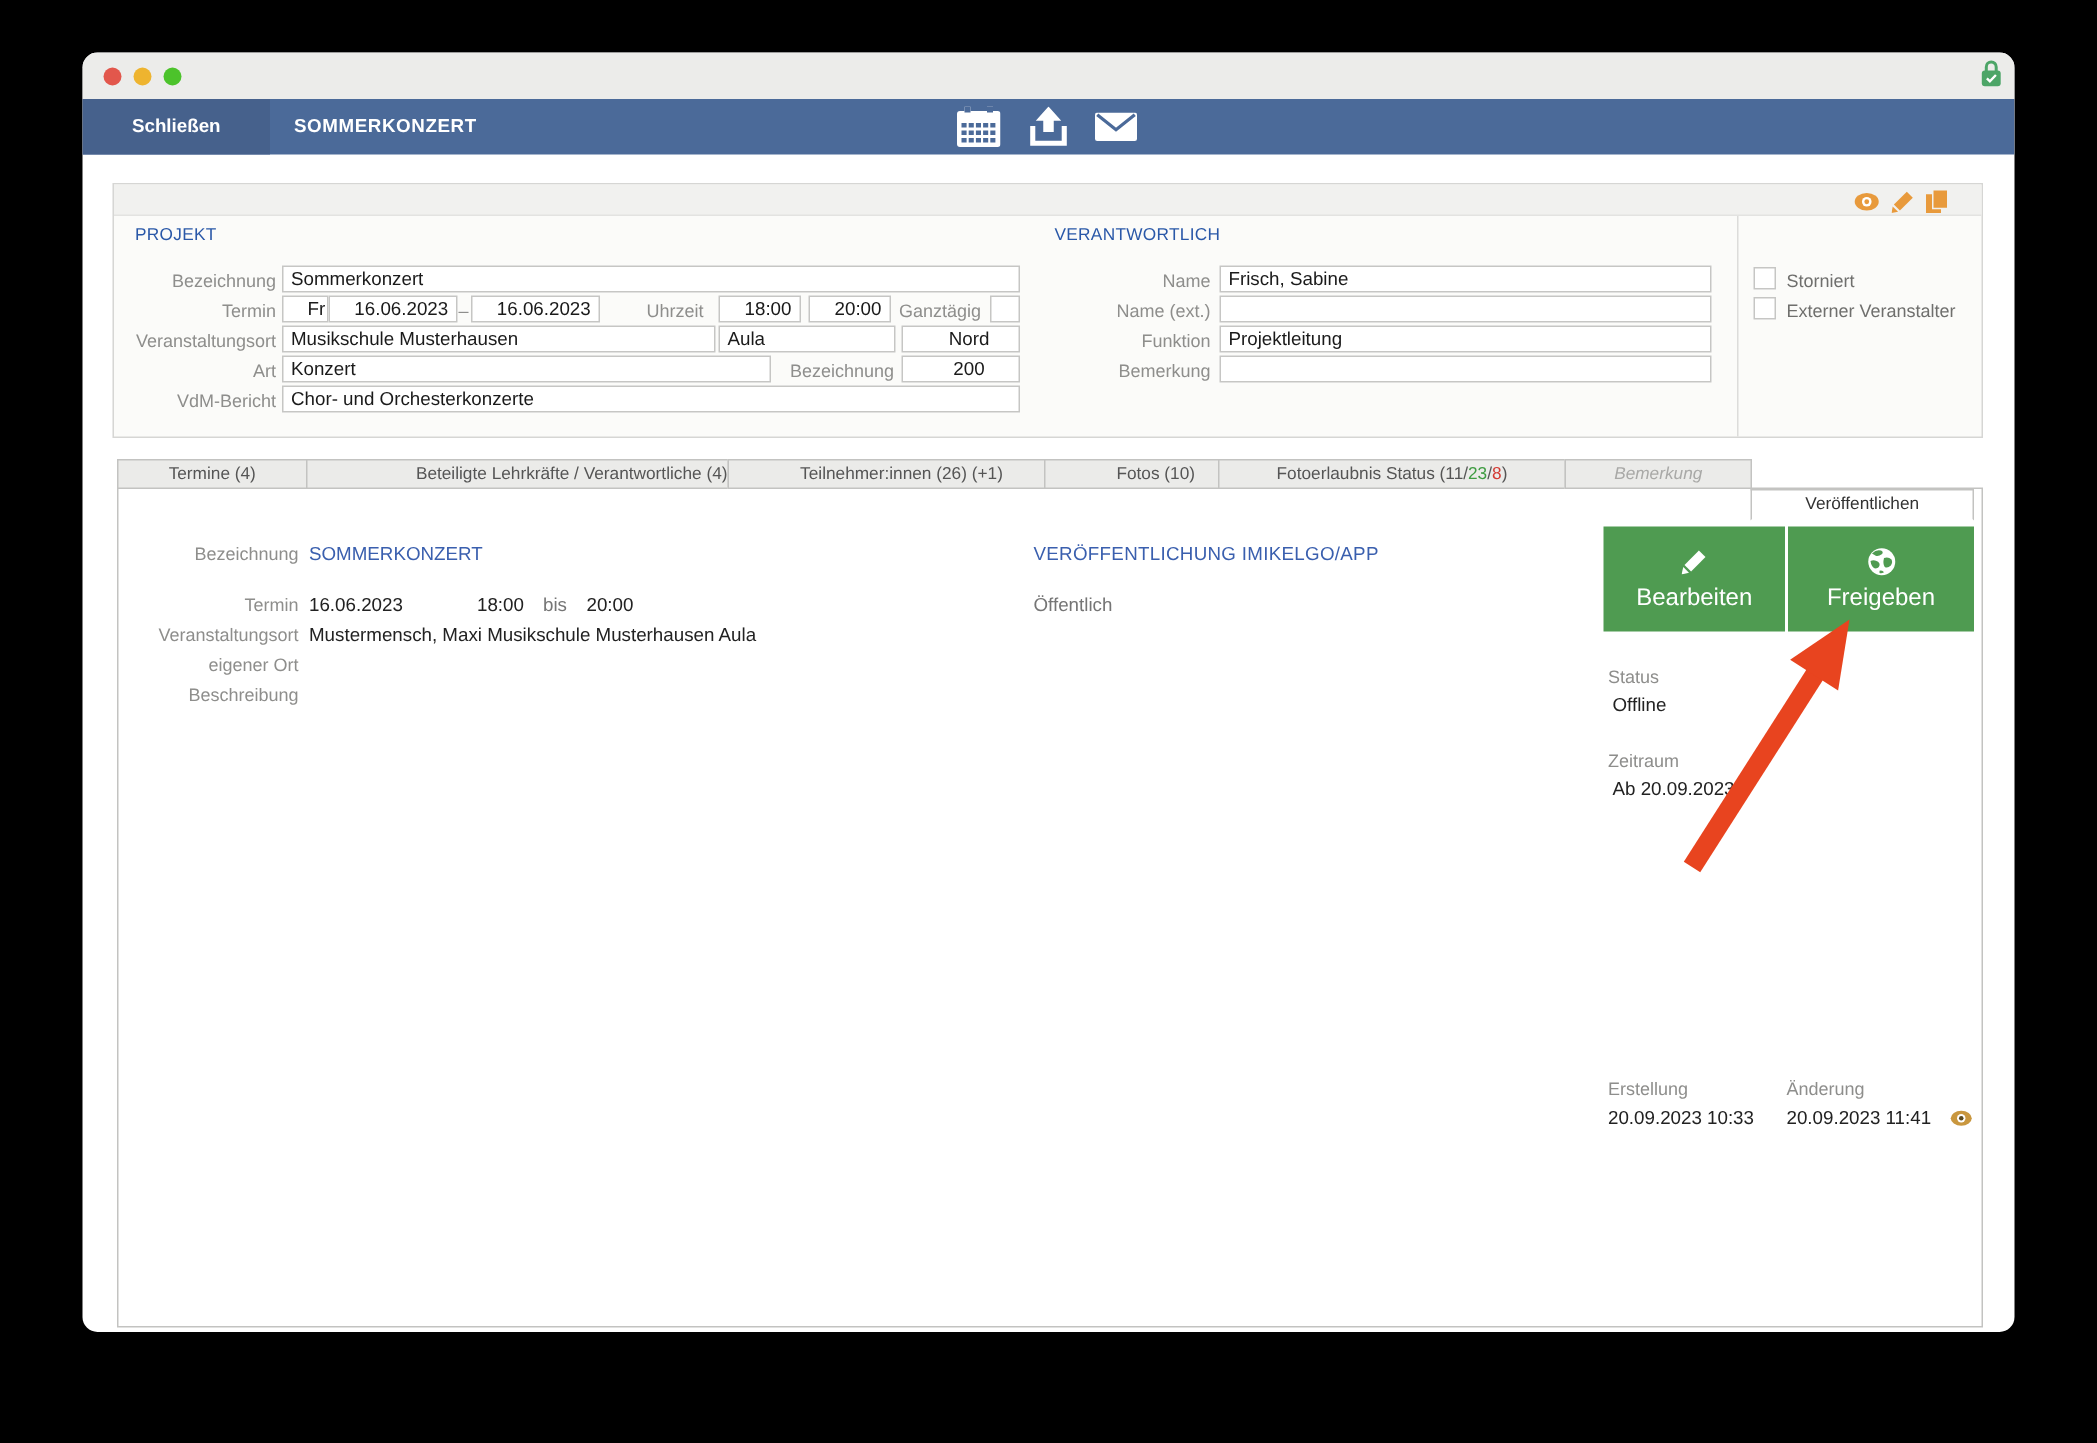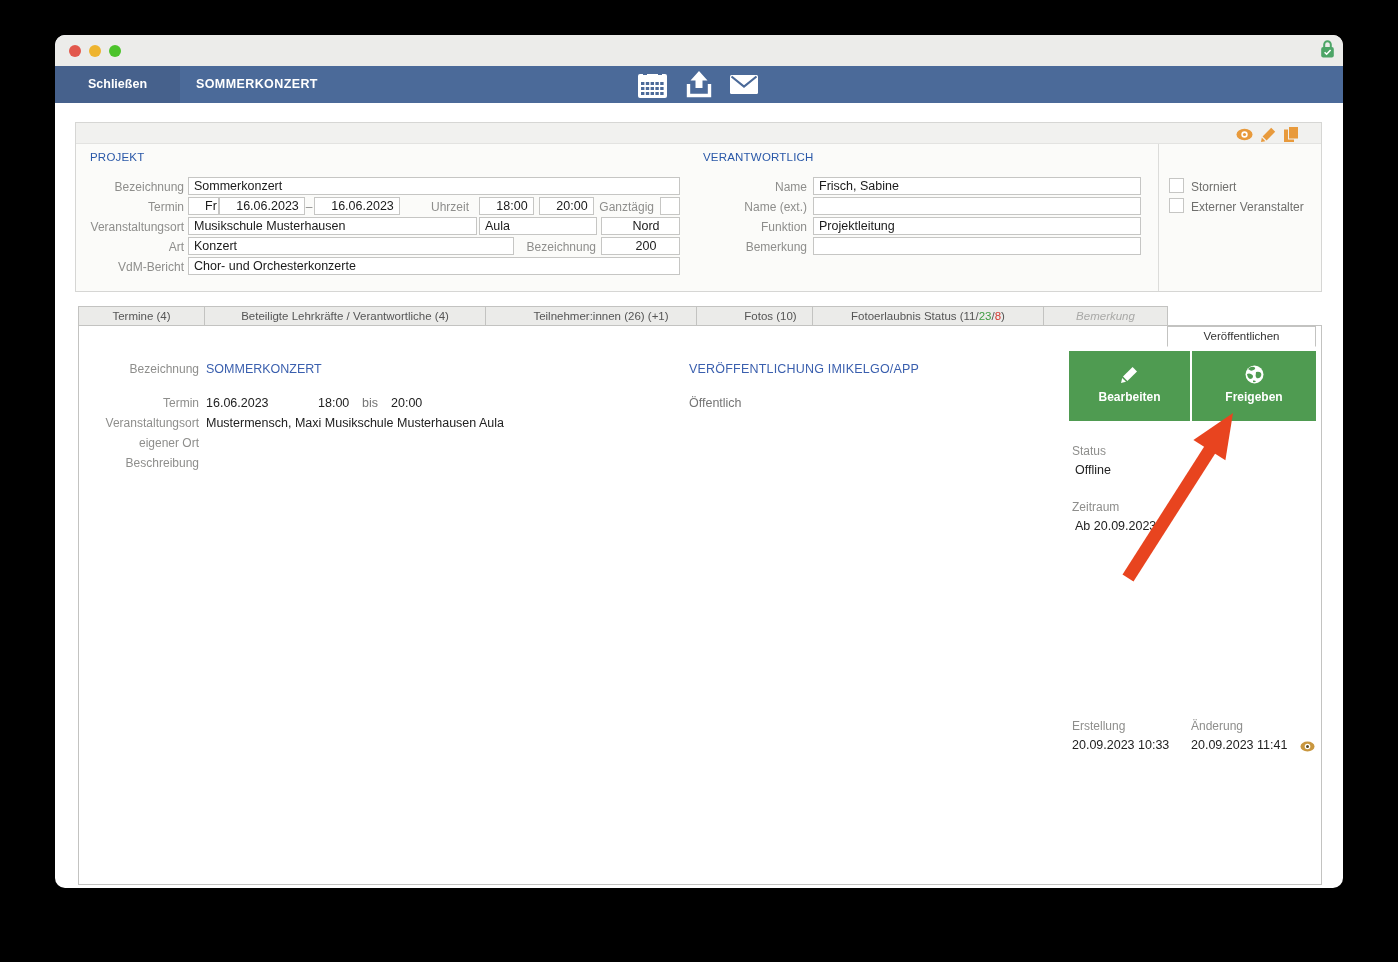--- a/index.html
+++ b/index.html
@@ -35,21 +35,21 @@
   .tab.disabled{font-style:italic;color:#a9a9a7;}
   .tab .grn{color:#3f9c42;}
   .tab .red{color:#d43a33;}
   
   .content{position:absolute;left:23px;top:290px;width:1244px;height:560px;background:#fff;border:1px solid #c3c3c1;box-sizing:border-box;z-index:1;}
   .plabel{position:absolute;left:0;width:120px;text-align:right;color:#8e8e8c;font-size:12px;white-space:nowrap;}
   .pvalue{position:absolute;color:#222;font-size:12.5px;white-space:nowrap;}
   .bluetext{color:#3a5fae;}
   .graytext{color:#757575;}
   .greenbtn{position:absolute;top:25px;height:70px;background:#4f9b51;display:flex;flex-direction:column;align-items:center;cursor:default;}
-  .greenbtn .blabel{color:#fff;font-size:12px;font-weight:bold;margin-top:7px;}
+  .greenbtn .blabel{color:#fff;font-size:16px;font-weight:normal;margin-top:7px;}
   .greenbtn .bicon{margin-top:14px;height:18px;display:flex;align-items:center;}
   .slabel{position:absolute;color:#8e8e8c;font-size:12px;white-space:nowrap;}
   .svalue{position:absolute;color:#222;font-size:12.5px;white-space:nowrap;}
   .arrow{position:absolute;left:1060px;top:365px;z-index:6;pointer-events:none;}
   .lockicon{position:absolute;right:8px;top:4px;}
 </style>
 </head>
 <body>
 
 <div class="window">
@@ -173,21 +173,21 @@
     <div class="inputbox" style="left:737px;top:114px;width:328px;"></div>
 
     <div class="cbox" style="left:1093px;top:55px;"></div>
     <div class="cblabel" style="left:1115px;top:57px;">Storniert</div>
     <div class="cbox" style="left:1093px;top:75px;"></div>
     <div class="cblabel" style="left:1115px;top:77px;">Externer Veranstalter</div>
   </div>
 
   <div class="tabrow">
     <div class="tab" style="width:127px;">Termine (4)</div>
-    <div class="tab" style="width:282px;">Beteiligte Lehrkräfte / Verantwortliche (4)</div>
+    <div class="tab" style="width:282px;text-align:right;">Beteiligte Lehrkräfte / Verantwortliche (4)</div>
     <div class="tab" style="width:212px;padding-left:20px;">Teilnehmer:innen (26) (+1)</div>
     <div class="tab" style="width:117px;padding-left:32px;">Fotos (10)</div>
     <div class="tab" style="width:232px;"><span>Fotoerlaubnis Status (11/</span><span class="grn">23</span><span>/</span><span class="red">8</span><span>)</span></div>
     <div class="tab disabled" style="width:125px;">Bemerkung</div>
     <div class="tab active" style="width:149px;">Veröffentlichen</div>
   </div>
 
   <div class="content">
     <div class="plabel" style="top:36px;">Bezeichnung</div>
     <div class="pvalue bluetext" style="left:127px;top:36px;">SOMMERKONZERT</div>

